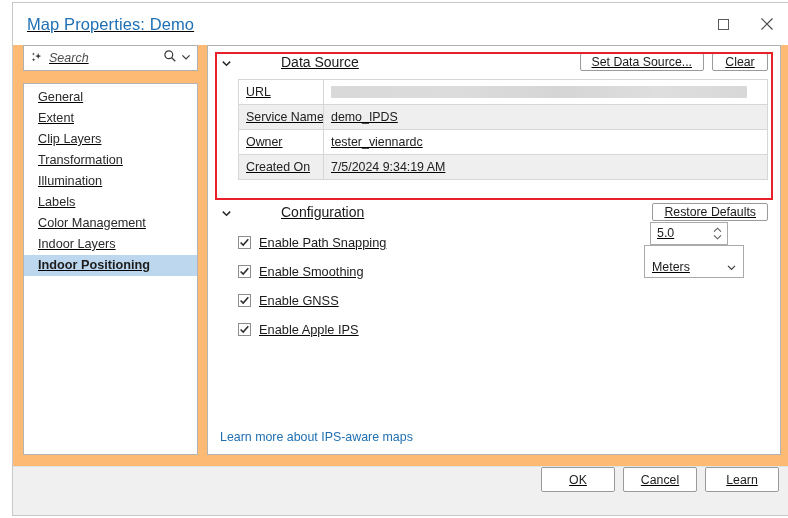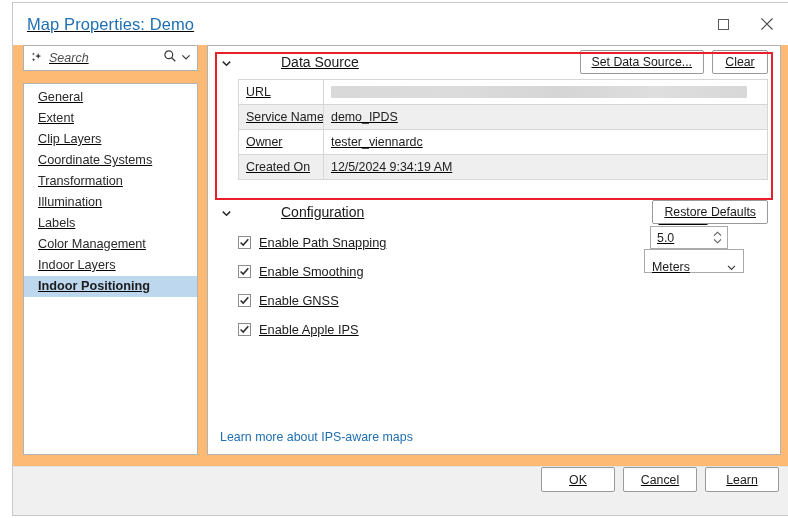--- a/index.html
+++ b/index.html
@@ -158,21 +158,21 @@
     color: #1b1b1b;
     white-space: nowrap;
   }
   .head-btns {
     margin-left: auto;
     display: flex;
     gap: 8px;
   }
 
   .btn {
-    height: 24px;
+    height: 18px;
     min-width: 56px;
     padding: 0 11px;
     font-size: 12.3px;
     color: #1c1c1c;
     background: #ffffff;
     border: 1px solid #9a9a9a;
     border-radius: 2px;
     cursor: default;
     white-space: nowrap;
     display: inline-flex;
@@ -263,21 +263,21 @@
   .spin-arrows {
     width: 16px;
     display: flex;
     flex-direction: column;
     align-items: center;
     justify-content: center;
     gap: 1px;
     padding-right: 3px;
   }
   .combo {
-    width: 100px; height: 24px;
+    width: 100px; height: 33px;
     border: 1px solid #aaaaaa;
     background: #fff;
     display: flex;
     align-items: center;
     padding: 12px 6px 0 7px;
     margin-left: 10px;
   }
   .combo-val {
     flex: 1 1 auto;
     font-size: 12.4px;
@@ -351,21 +351,20 @@
           <svg width="12" height="12" viewBox="0 0 12 12">
             <path d="M2.4 4.4 L6 8.0 L9.6 4.4" stroke="#3a3a3a" stroke-width="1.2" fill="none"></path>
           </svg>
         </div>
       </div>
 
       <div class="side-list">
         <div class="side-item">General</div>
         <div class="side-item">Extent</div>
         <div class="side-item">Clip Layers</div>
-        <div class="side-item">Coordinate Systems</div>
         <div class="side-item">Transformation</div>
         <div class="side-item">Illumination</div>
         <div class="side-item">Labels</div>
         <div class="side-item">Color Management</div>
         <div class="side-item">Indoor Layers</div>
         <div class="side-item selected">Indoor Positioning</div>
       </div>
     </div>
 
     <div class="right-col">
@@ -397,21 +396,21 @@
           <tr class="row-alt">
             <td class="ds-label">Service Name</td>
             <td>demo_IPDS</td>
           </tr>
           <tr class="row-plain">
             <td class="ds-label">Owner</td>
             <td>tester_viennardc</td>
           </tr>
           <tr class="row-alt">
             <td class="ds-label">Created On</td>
-            <td>12/5/2024 9:34:19 AM</td>
+            <td>7/5/2024 9:34:19 AM</td>
           </tr>
         </tbody>
           </table>
       </div>
 
       <div class="section config-wrap">
         <div class="section-head">
           <span class="chev-section">
             <svg width="13" height="13" viewBox="0 0 13 13">
               <path d="M2.8 4.6 L6.5 8.3 L10.2 4.6" stroke="#2a2a2a" stroke-width="1.5" fill="none"></path>

